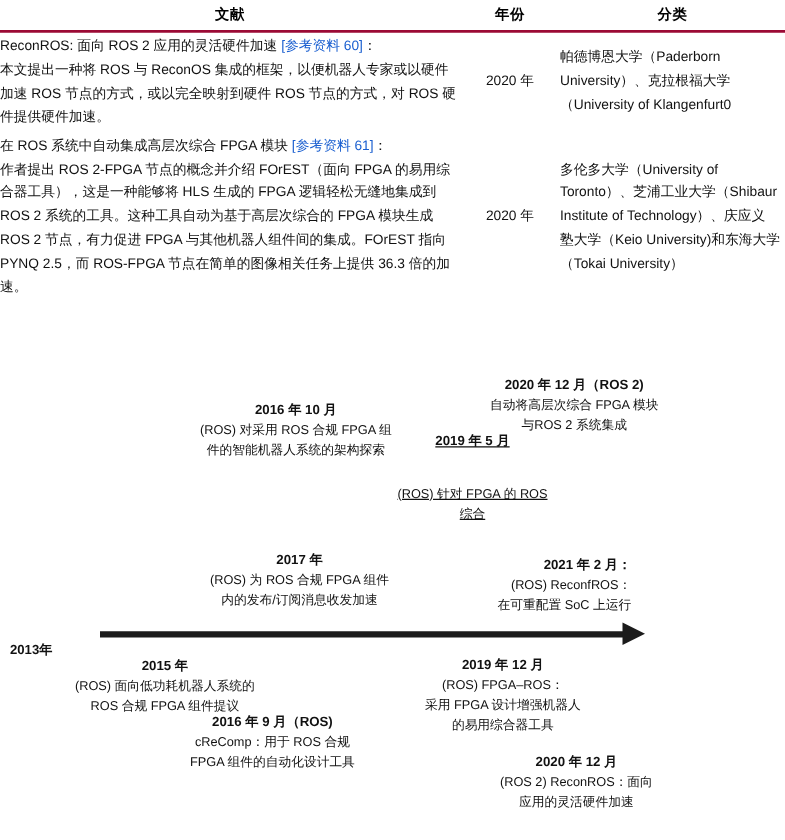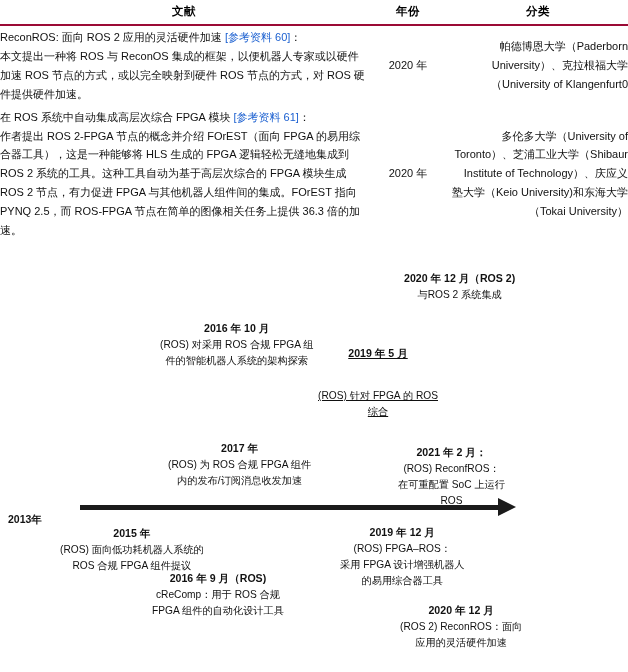--- a/index.html
+++ b/index.html
@@ -52,21 +52,21 @@
   td.cell-doc {
     padding-left: 12px;
     padding-right: 8px;
     text-align: left;
   }
   td.cell-year {
     text-align: center;
     white-space: nowrap;
   }
   td.cell-cat {
-    text-align: right;
+    text-align: left;
     padding-left: 2px;
     line-height: 1.75;
     white-space: nowrap;
     overflow: visible;
     margin-left: 36px;
   }
   .doc-title { display: block; }
   .doc-body  { display: block; }
   .ref-link {
     color: #1a5fd0;
@@ -120,25 +120,25 @@
     display: block;
     white-space: nowrap;
   }
   .event .ev-desc {
     display: block;
     white-space: nowrap;
   }
   .ev-center { text-align: center; }
 
   
-  .ev-2020-12-ros2 { left: 392px; top: 30px; margin-left: 12px;  }
+  .ev-2020-12-ros2 { left: 392px; top: 60px;  }
   .ev-2016-10      { left: 160px; top: 80px;  }
   .ev-2019-05      { left: 318px; top: 105px; text-decoration: underline; }
   .ev-2017         { left: 168px; top: 200px; }
-  .ev-2021-02      { left: 398px; top: 204px; }
+  .ev-2021-02      { left: 398px; top: 204px; text-align: right; }
   .ev-2015         { left: 60px;  top: 285px; }
   .ev-2019-12      { left: 340px; top: 284px; }
   .ev-2016-09      { left: 152px; top: 330px; }
   .ev-2020-12      { left: 400px; top: 362px; }
 </style>
 </head>
 <body>
 
 <div class="table-wrap">
   <table class="lit-table">
@@ -186,20 +186,21 @@
 </div>
 
 <div class="timeline">
 
   <div class="axis-label">2013年</div>
   <div class="axis-line"></div>
   <div class="axis-head"></div>
 
   <div class="event ev-center ev-2020-12-ros2">
     <span class="ev-date">2020 年 12 月（ROS 2)</span>
+    <span class="ev-desc">自动将高层次综合 FPGA 模块</span>
     <span class="ev-desc">与ROS 2 系统集成</span>
   </div>
 
   <div class="event ev-center ev-2016-10">
     <span class="ev-date">2016 年 10 月</span>
     <span class="ev-desc">(ROS) 对采用 ROS 合规 FPGA 组</span>
     <span class="ev-desc">件的智能机器人系统的架构探索</span>
   </div>
 
   <div class="event ev-center ev-2019-05">
@@ -211,21 +212,20 @@
   <div class="event ev-center ev-2017">
     <span class="ev-date">2017 年</span>
     <span class="ev-desc">(ROS) 为 ROS 合规 FPGA 组件</span>
     <span class="ev-desc">内的发布/订阅消息收发加速</span>
   </div>
 
   <div class="event ev-center ev-2021-02">
     <span class="ev-date">2021 年 2 月：</span>
     <span class="ev-desc">(ROS) ReconfROS：</span>
     <span class="ev-desc">在可重配置 SoC 上运行</span>
-    <span class="ev-desc">ROS</span>
   </div>
 
   <div class="event ev-center ev-2015">
     <span class="ev-date">2015 年</span>
     <span class="ev-desc">(ROS) 面向低功耗机器人系统的</span>
     <span class="ev-desc">ROS 合规 FPGA 组件提议</span>
   </div>
 
   <div class="event ev-center ev-2019-12">
     <span class="ev-date">2019 年 12 月</span>

